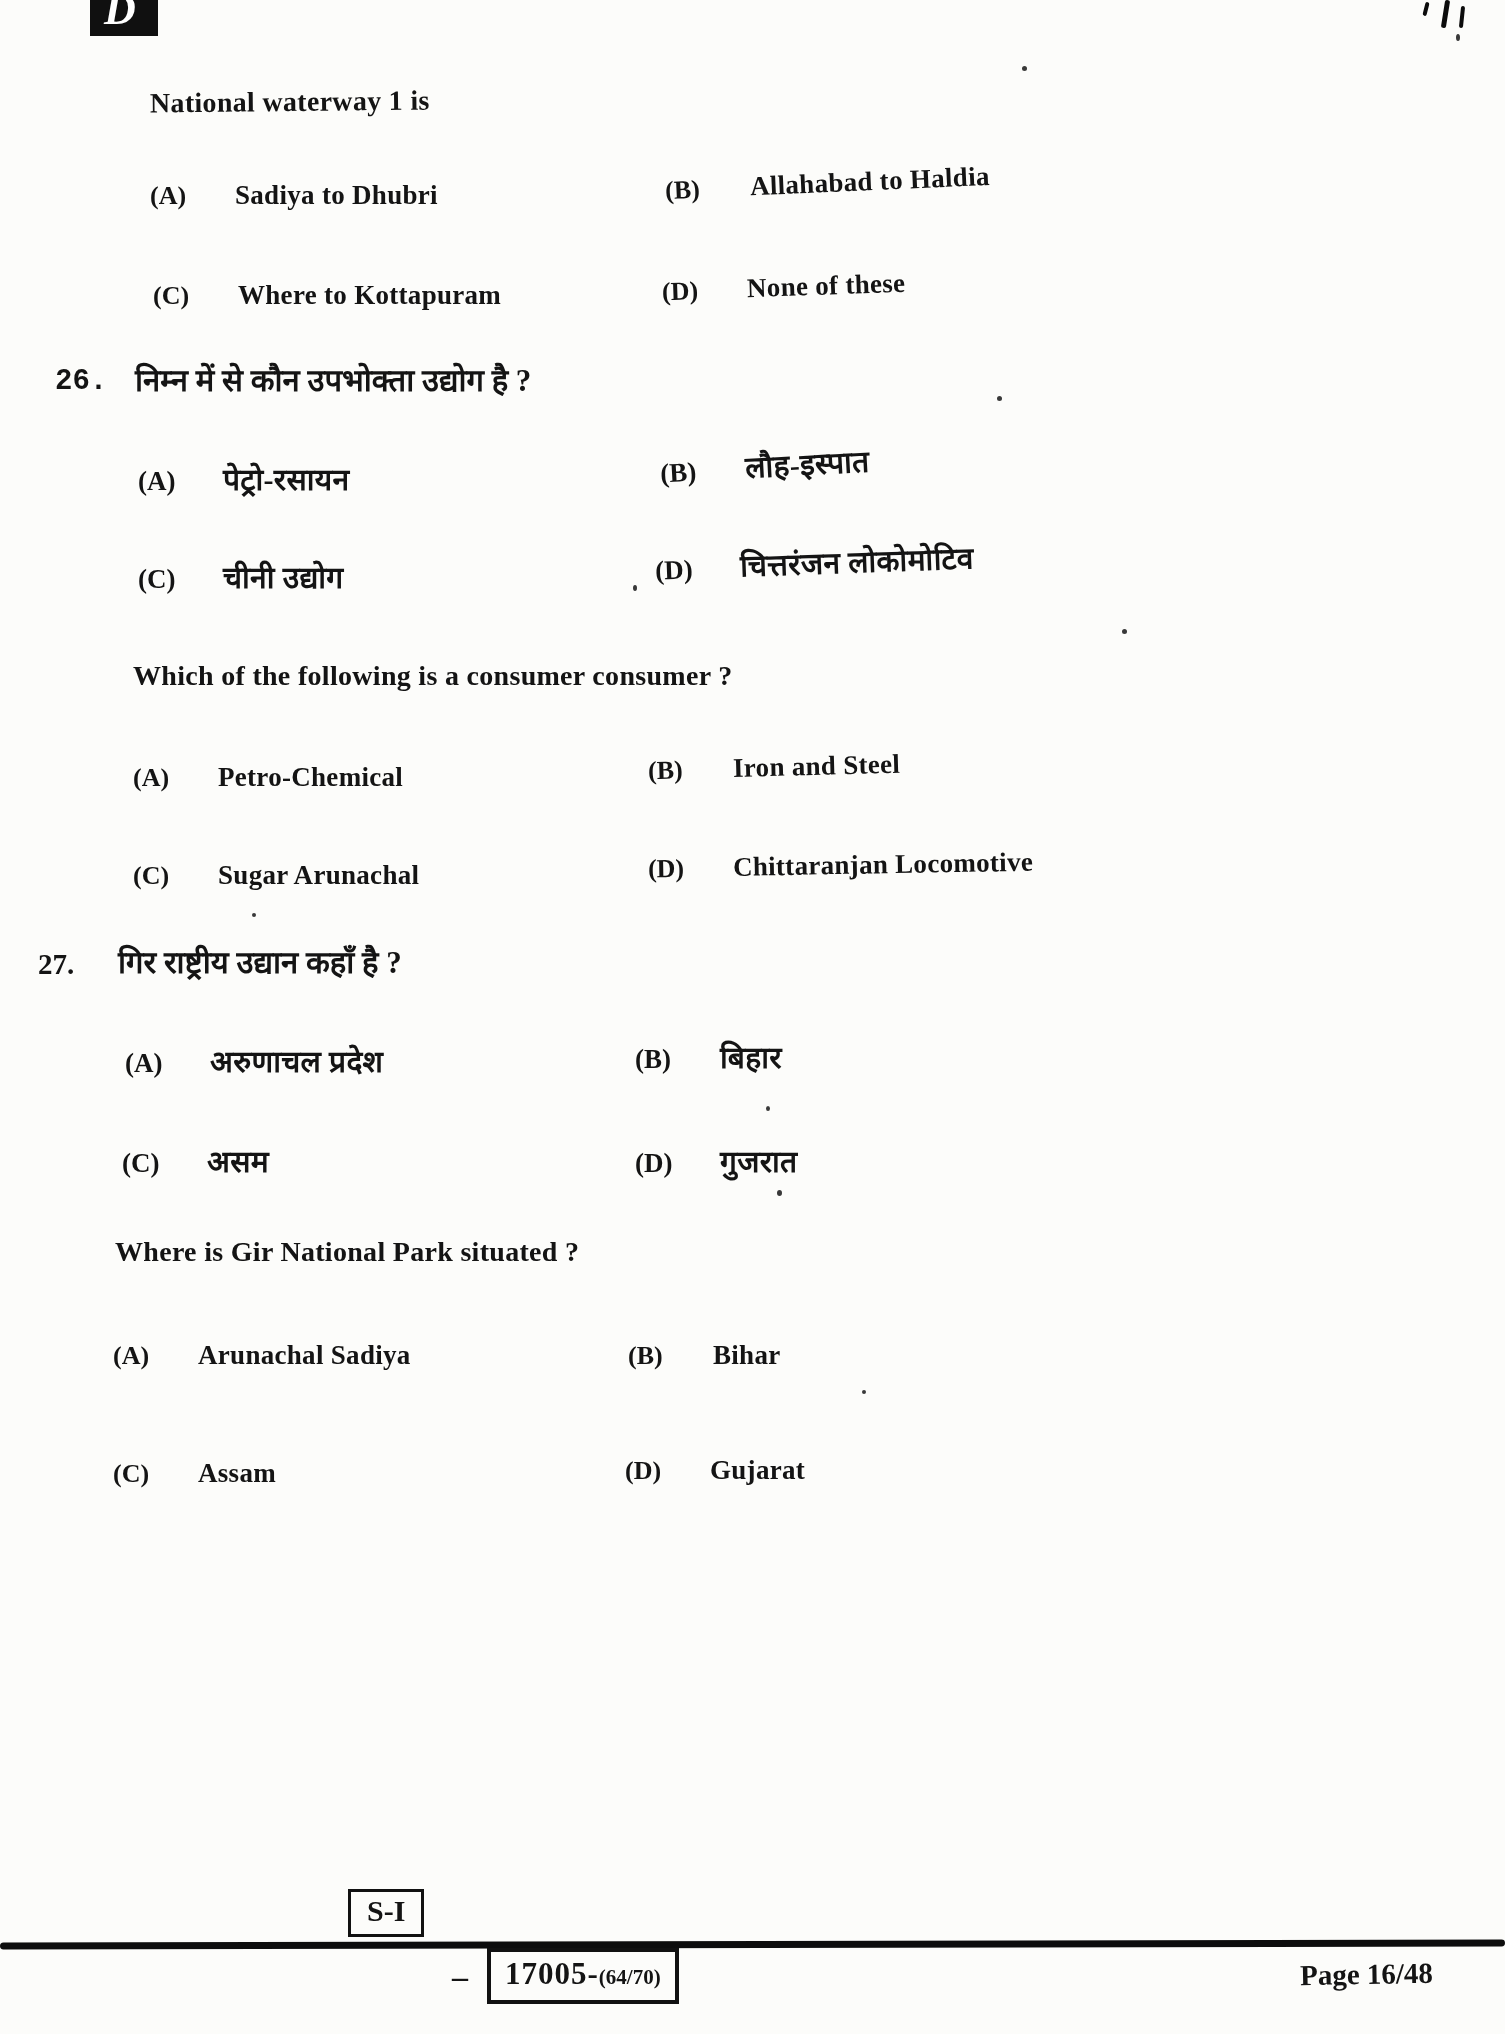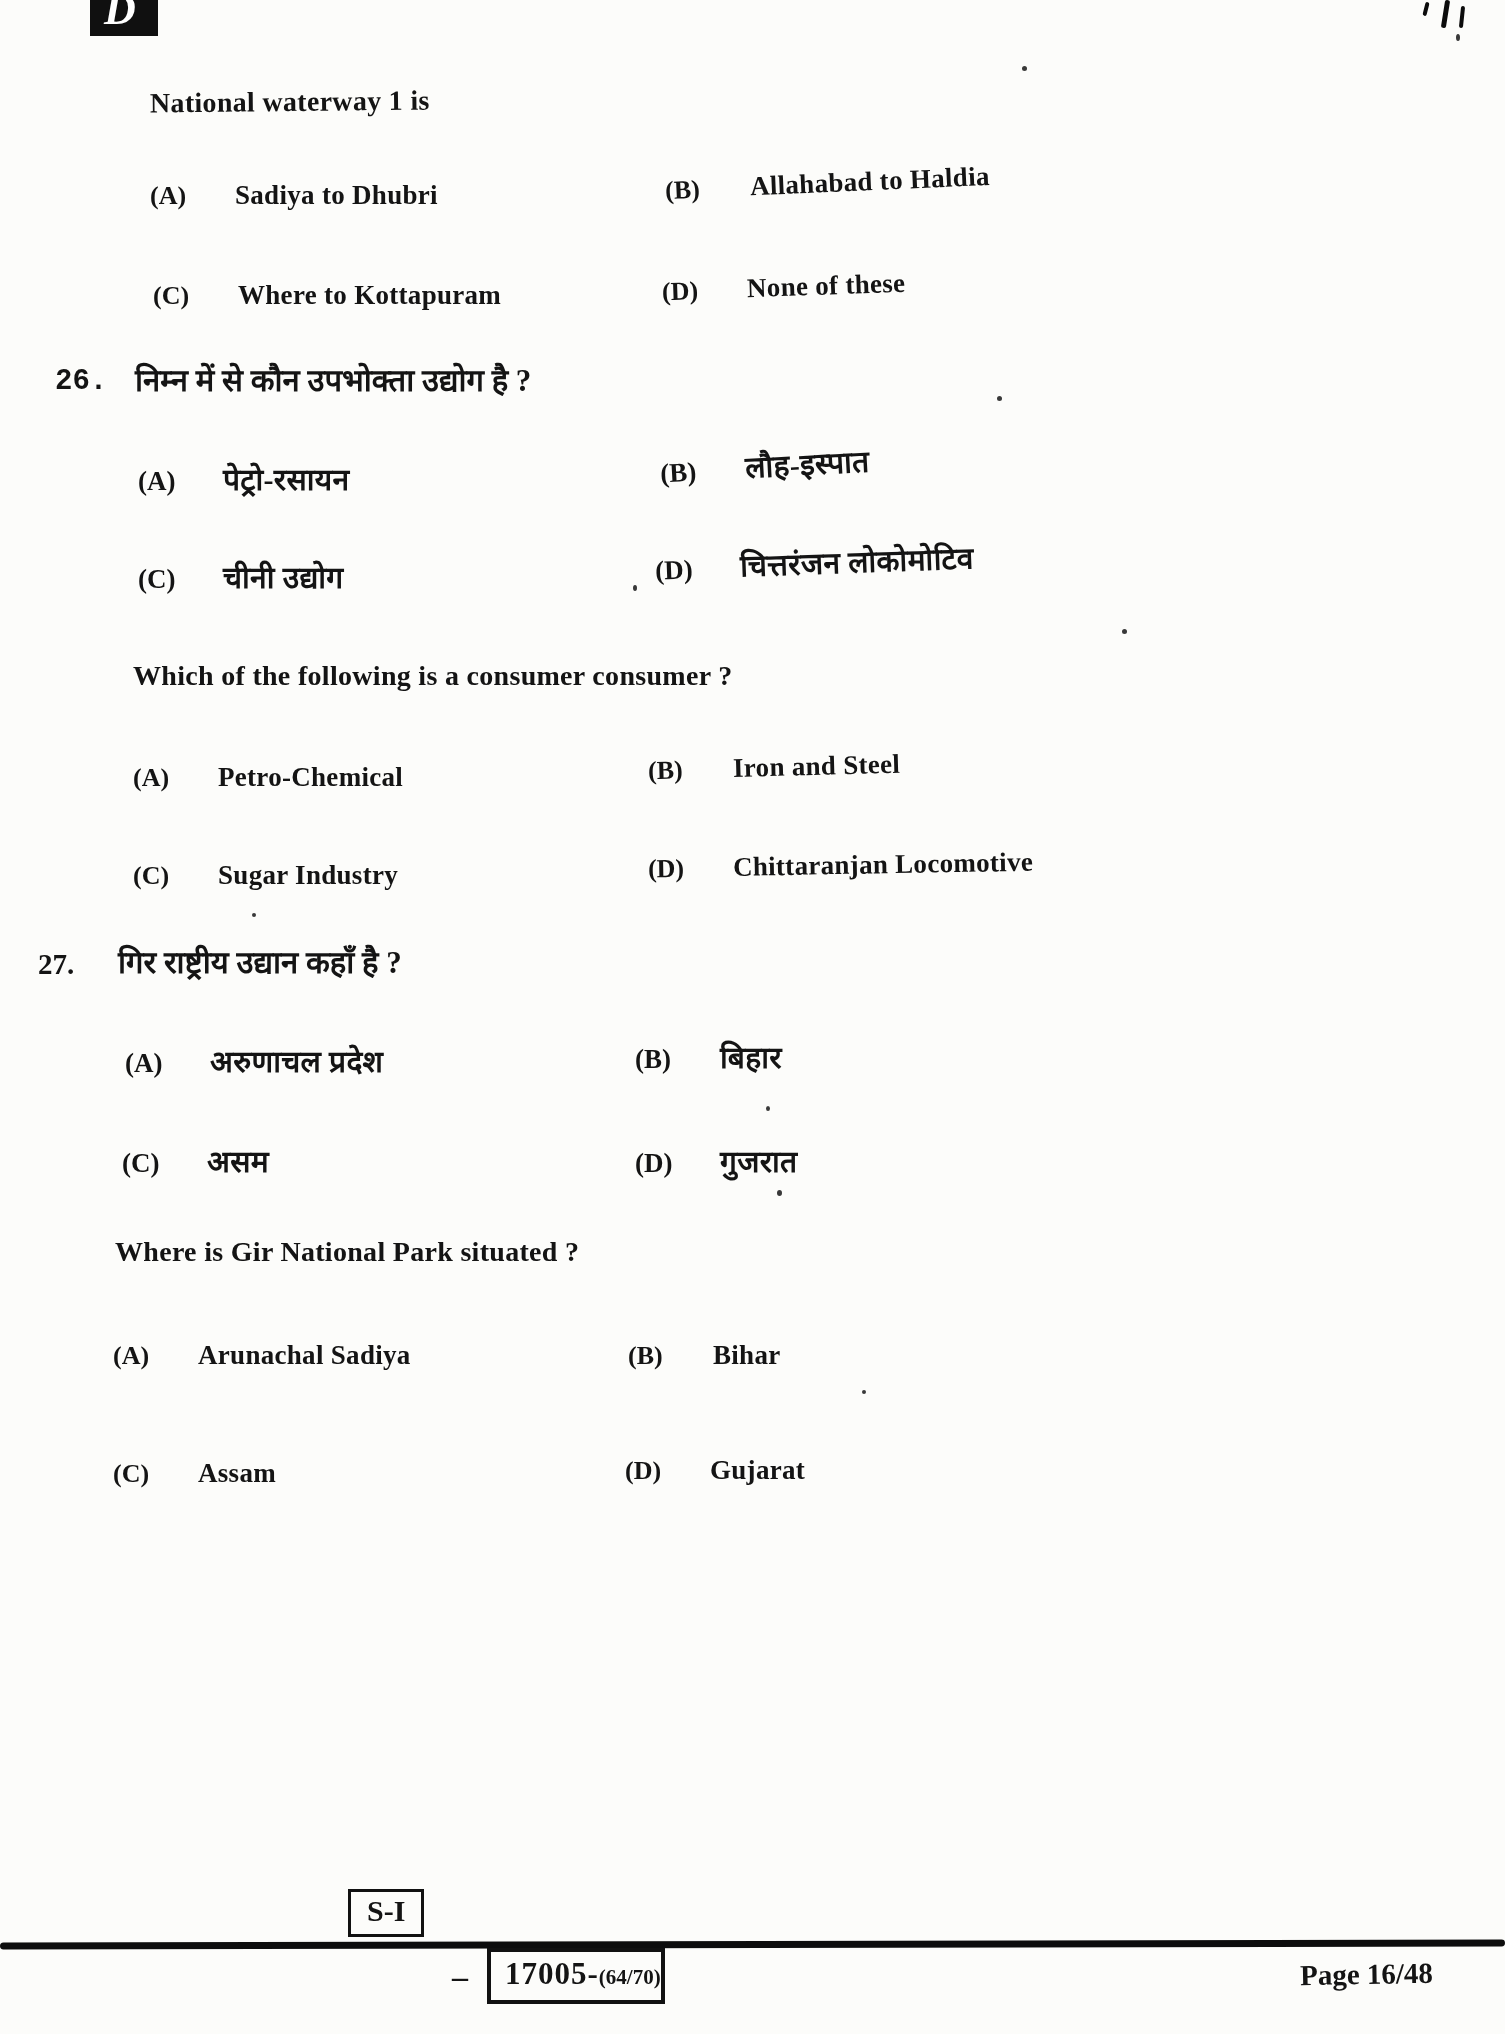--- a/index.html
+++ b/index.html
@@ -47,21 +47,21 @@
   
   .footer-line {
     position:absolute; left:0; right:0; top:1941px; height:7px;
     background:#0d0d0d; border-radius:4px; transform:rotate(-0.12deg);
   }
   .code-box {
     position:absolute; border:3px solid #111; padding:2px 16px 6px 16px;
     font-size:30px; font-weight:700; background:#fcfcfa;
   }
   .paper-box {
-    position:absolute; border:4px solid #111; padding:4px 0 8px 14px;
+    position:absolute; border:4px solid #111; padding:4px 14px 8px 14px;
     font-size:31px; font-weight:700; background:#fcfcfa; letter-spacing:1px;
   }
   .paper-box .sub { font-size:21px; letter-spacing:0; }
   .footer-dash { position:absolute; font-size:32px; font-weight:700; }
   .page-label { position:absolute; font-size:29px; font-weight:700; }
 
   
   .scan-dot { position:absolute; background:#161616; border-radius:50%; opacity:.85; }
   .pen-stroke { position:absolute; background:#0c0c0c; border-radius:2px; }
 </style>
@@ -123,21 +123,21 @@
   <div class="opt" style="left:133px; top:762px;">
     <span class="lbl">(A)</span>
     <span class="txt">Petro-Chemical</span>
   </div>
   <div class="opt r-n15" style="left:648px; top:752px;">
     <span class="lbl">(B)</span>
     <span class="txt">Iron and Steel</span>
   </div>
   <div class="opt" style="left:133px; top:860px;">
     <span class="lbl">(C)</span>
-    <span class="txt">Sugar Industry</span>
+    <span class="txt">Sugar Arunachal</span>
   </div>
   <div class="opt r-n1" style="left:648px; top:850px;">
     <span class="lbl">(D)</span>
     <span class="txt">Chittaranjan Locomotive</span>
   </div>
 
   <div class="abs qnum" style="left:38px; top:948px;">27.</div>
   <div class="abs q-hi" style="left:118px; top:940px;">गिर राष्ट्रीय उद्यान कहाँ है ?</div>
 
   <div class="opt hi" style="left:125px; top:1040px;">

